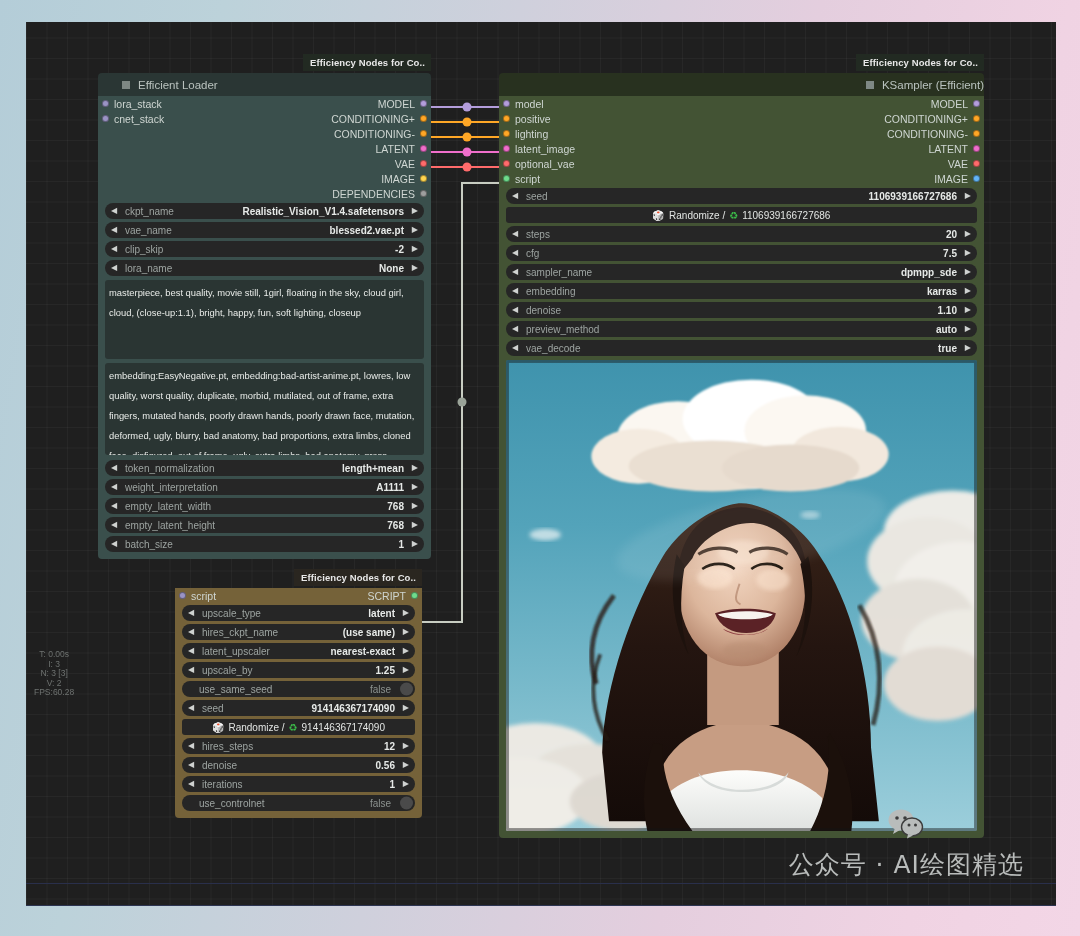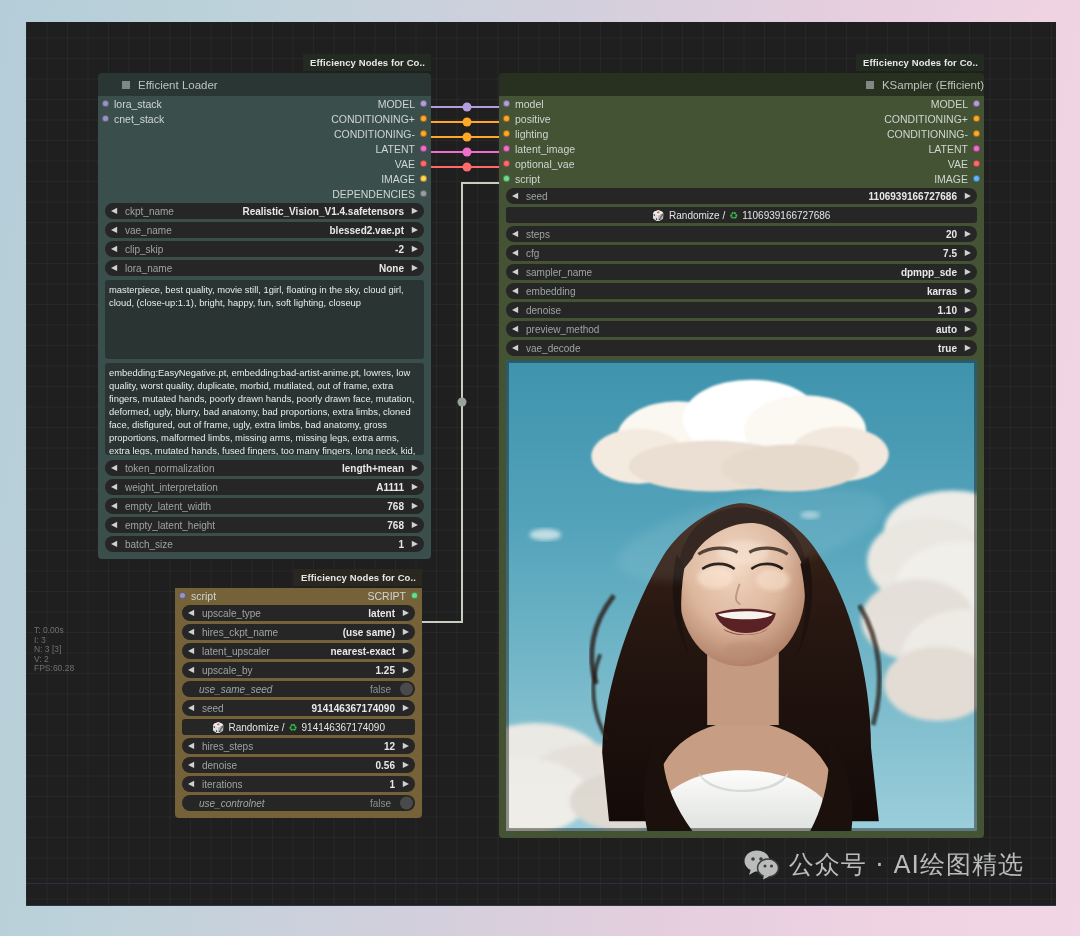--- a/index.html
+++ b/index.html
@@ -92,63 +92,65 @@
   }
   .w .arrow-l, .w .arrow-r {
     font-size: 8px; color: #cfd2d0; line-height: 1;
     position: absolute; top: 50%; transform: translateY(-50%);
   }
   .w .arrow-l { left: 6px; }
   .w .arrow-r { right: 6px; }
   .w .wname { margin-left: 11px; color: #9da4a1; }
   .w .wval { margin-left: auto; margin-right: 11px; color: #e6e9e7; font-weight: 600; font-size: 10px; }
   .w.toggle { padding-right: 4px; }
-  .w.toggle .wname { margin-left: 8px; font-style: italic; }
+  .w.toggle .wname { margin-left: 8px; }
   .w.toggle .wval { margin-right: 20px; color:#8b918e; font-weight:400; }
   .w .knob {
     position: absolute; right: 2px; top: 50%; transform: translateY(-50%);
     width: 13px; height: 13px; border-radius: 50%; background: #4a4a4a;
   }
   .w-flat {
     height: 16px; background: #262626; border-radius: 3px;
     display: flex; align-items: center; justify-content: center;
     font-size: 10px; color: #e2e5e3; gap: 4px;
   }
   .w-flat .die { font-size: 10px; filter: grayscale(.1); }
   .w-flat .recy { color: #3cbf4a; font-size: 10px; }
   .w-flat .rlabel{ color:#e2e5e3; }
   .w-flat .rseed { color:#e2e5e3; }
 
   .textbox {
     background: #2a3533; border-radius: 3px; color: #e9ece9;
-    font-size: 9.4px; line-height: 13px; padding: 3px 4px;
+    font-size: 9.4px; line-height: 20px; padding: 3px 4px;
     overflow: hidden; white-space: pre-wrap; word-break: break-word;
   }
   .tb-wrap { padding: 4px 7px 0 7px; }
 
   
   .preview { margin: 4px 7px 0 7px; border-radius: 2px; overflow: hidden; }
   .preview svg { display: block; width: 100%; height: auto; }
 
   
   #wires { position: absolute; left: 0; top: 0; width: 1030px; height: 884px; pointer-events: none; }
 
   
   #stats {
-    position: absolute; left: 8px; top: 604px;
+    position: absolute; left: 8px; top: 628px;
     font-size: 8.5px; line-height: 9.6px; color: #6e7270;
     font-family: "Liberation Sans", sans-serif;
+    text-align: center;
   }
 
   
   #watermark {
     position: absolute; right: 32px; bottom: 25px;
     display: flex; align-items: center; gap: 9px;
     color: #b9bcbb; font-size: 25px; letter-spacing: 1px;
     font-family: "DejaVu Sans", sans-serif;
+    flex-direction: column;
   }
   #watermark .wc-icon { display:block; }
 </style>
 </head>
 <body>
 
 <div id="canvas">
 
   <div class="hline-blue" style="top:861px"></div>
 

